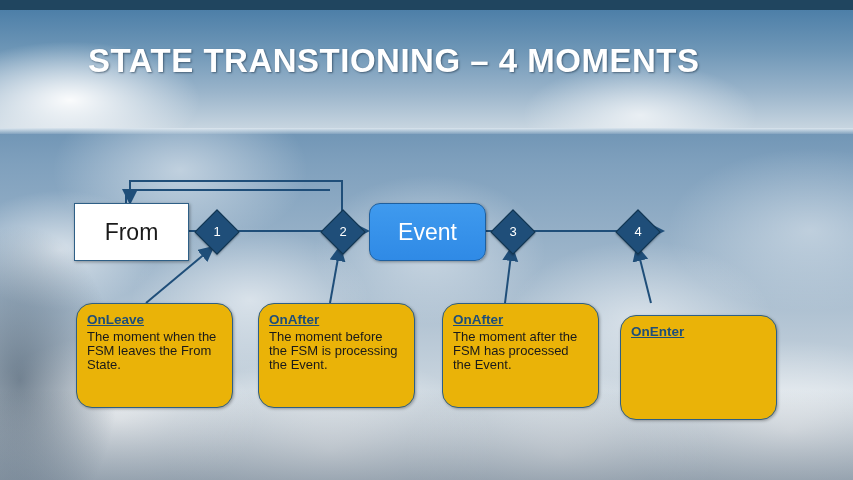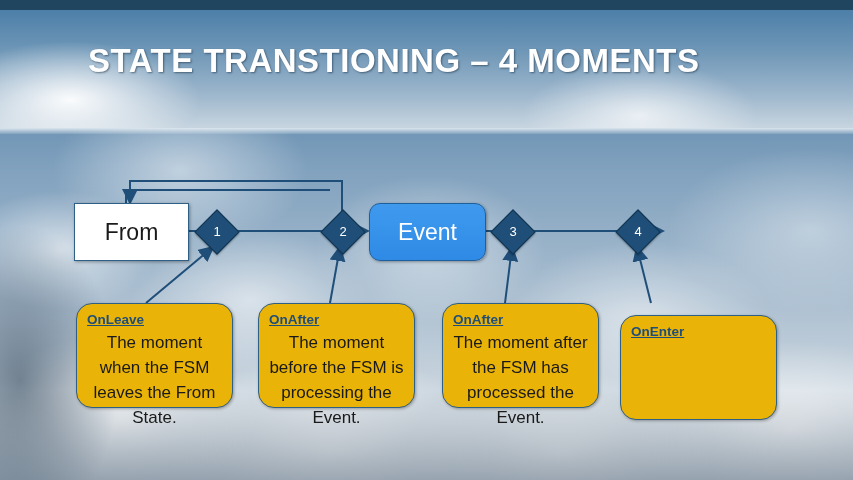--- a/index.html
+++ b/index.html
@@ -136,23 +136,22 @@
   }
   .callout .c-title {
     color: #1f4e79;
     font-size: 13.5px;
     font-weight: bold;
     text-decoration: underline;
     margin-bottom: 3px;
   }
   .callout .c-body {
     color: #1a1a1a;
-    font-size: 17px;
-    line-height: 25px;
-    text-align: center;
+    font-size: 13px;
+    line-height: 14px;
   }
   .co1 { left: 76px;  top: 303px; height: 105px; }
   .co2 { left: 258px; top: 303px; height: 105px; }
   .co3 { left: 442px; top: 303px; height: 105px; }
   .co4 { left: 620px; top: 315px; height: 105px; }
 
   svg.connectors {
     position: absolute;
     inset: 0;
     width: 853px;

